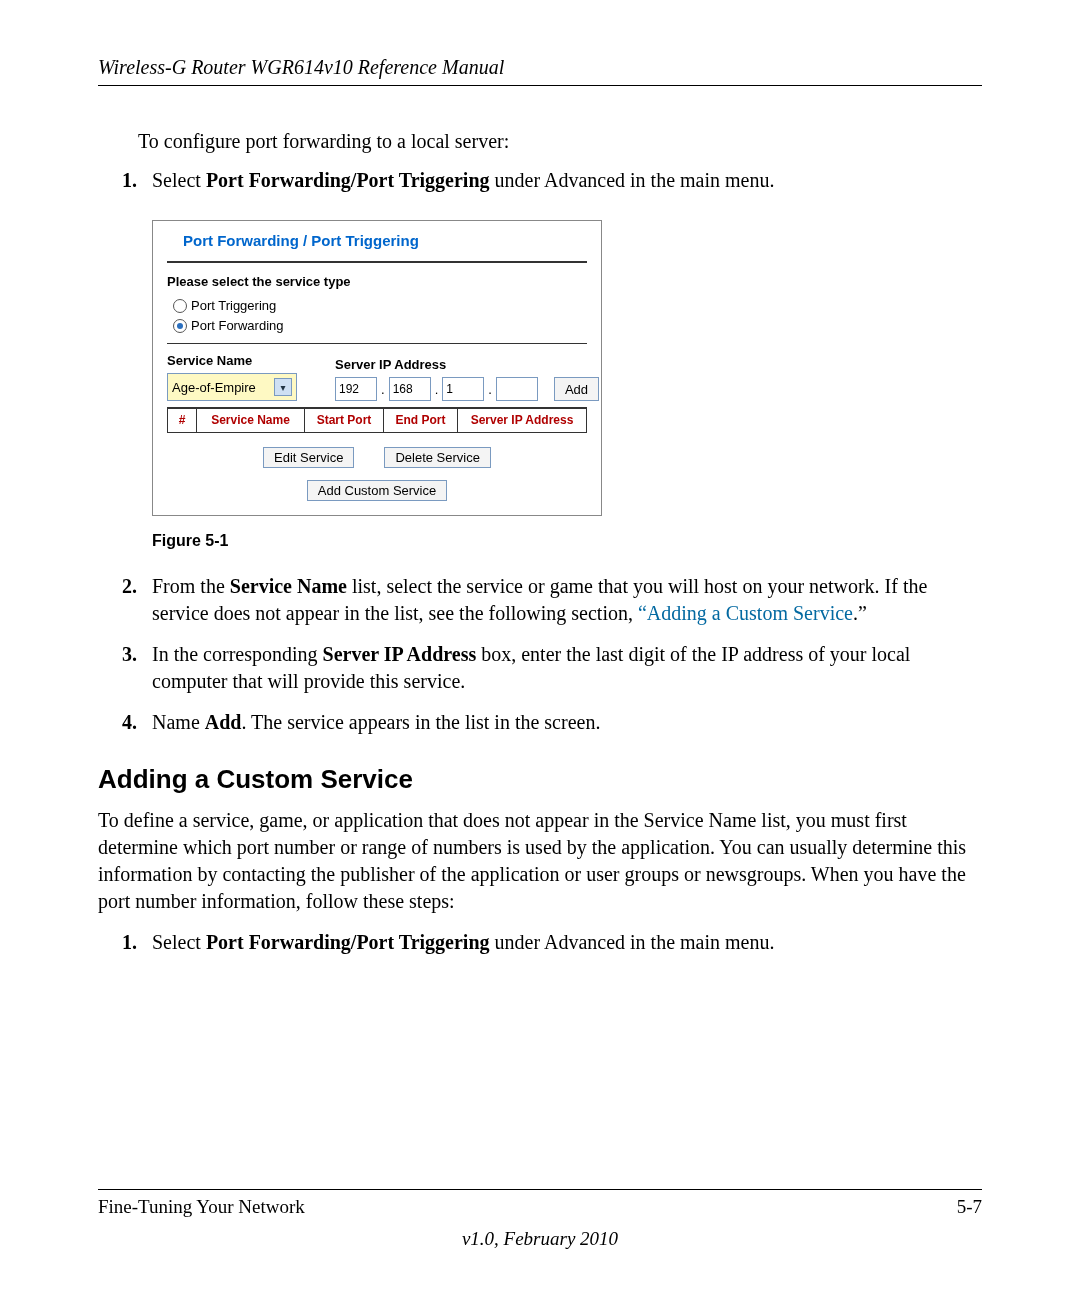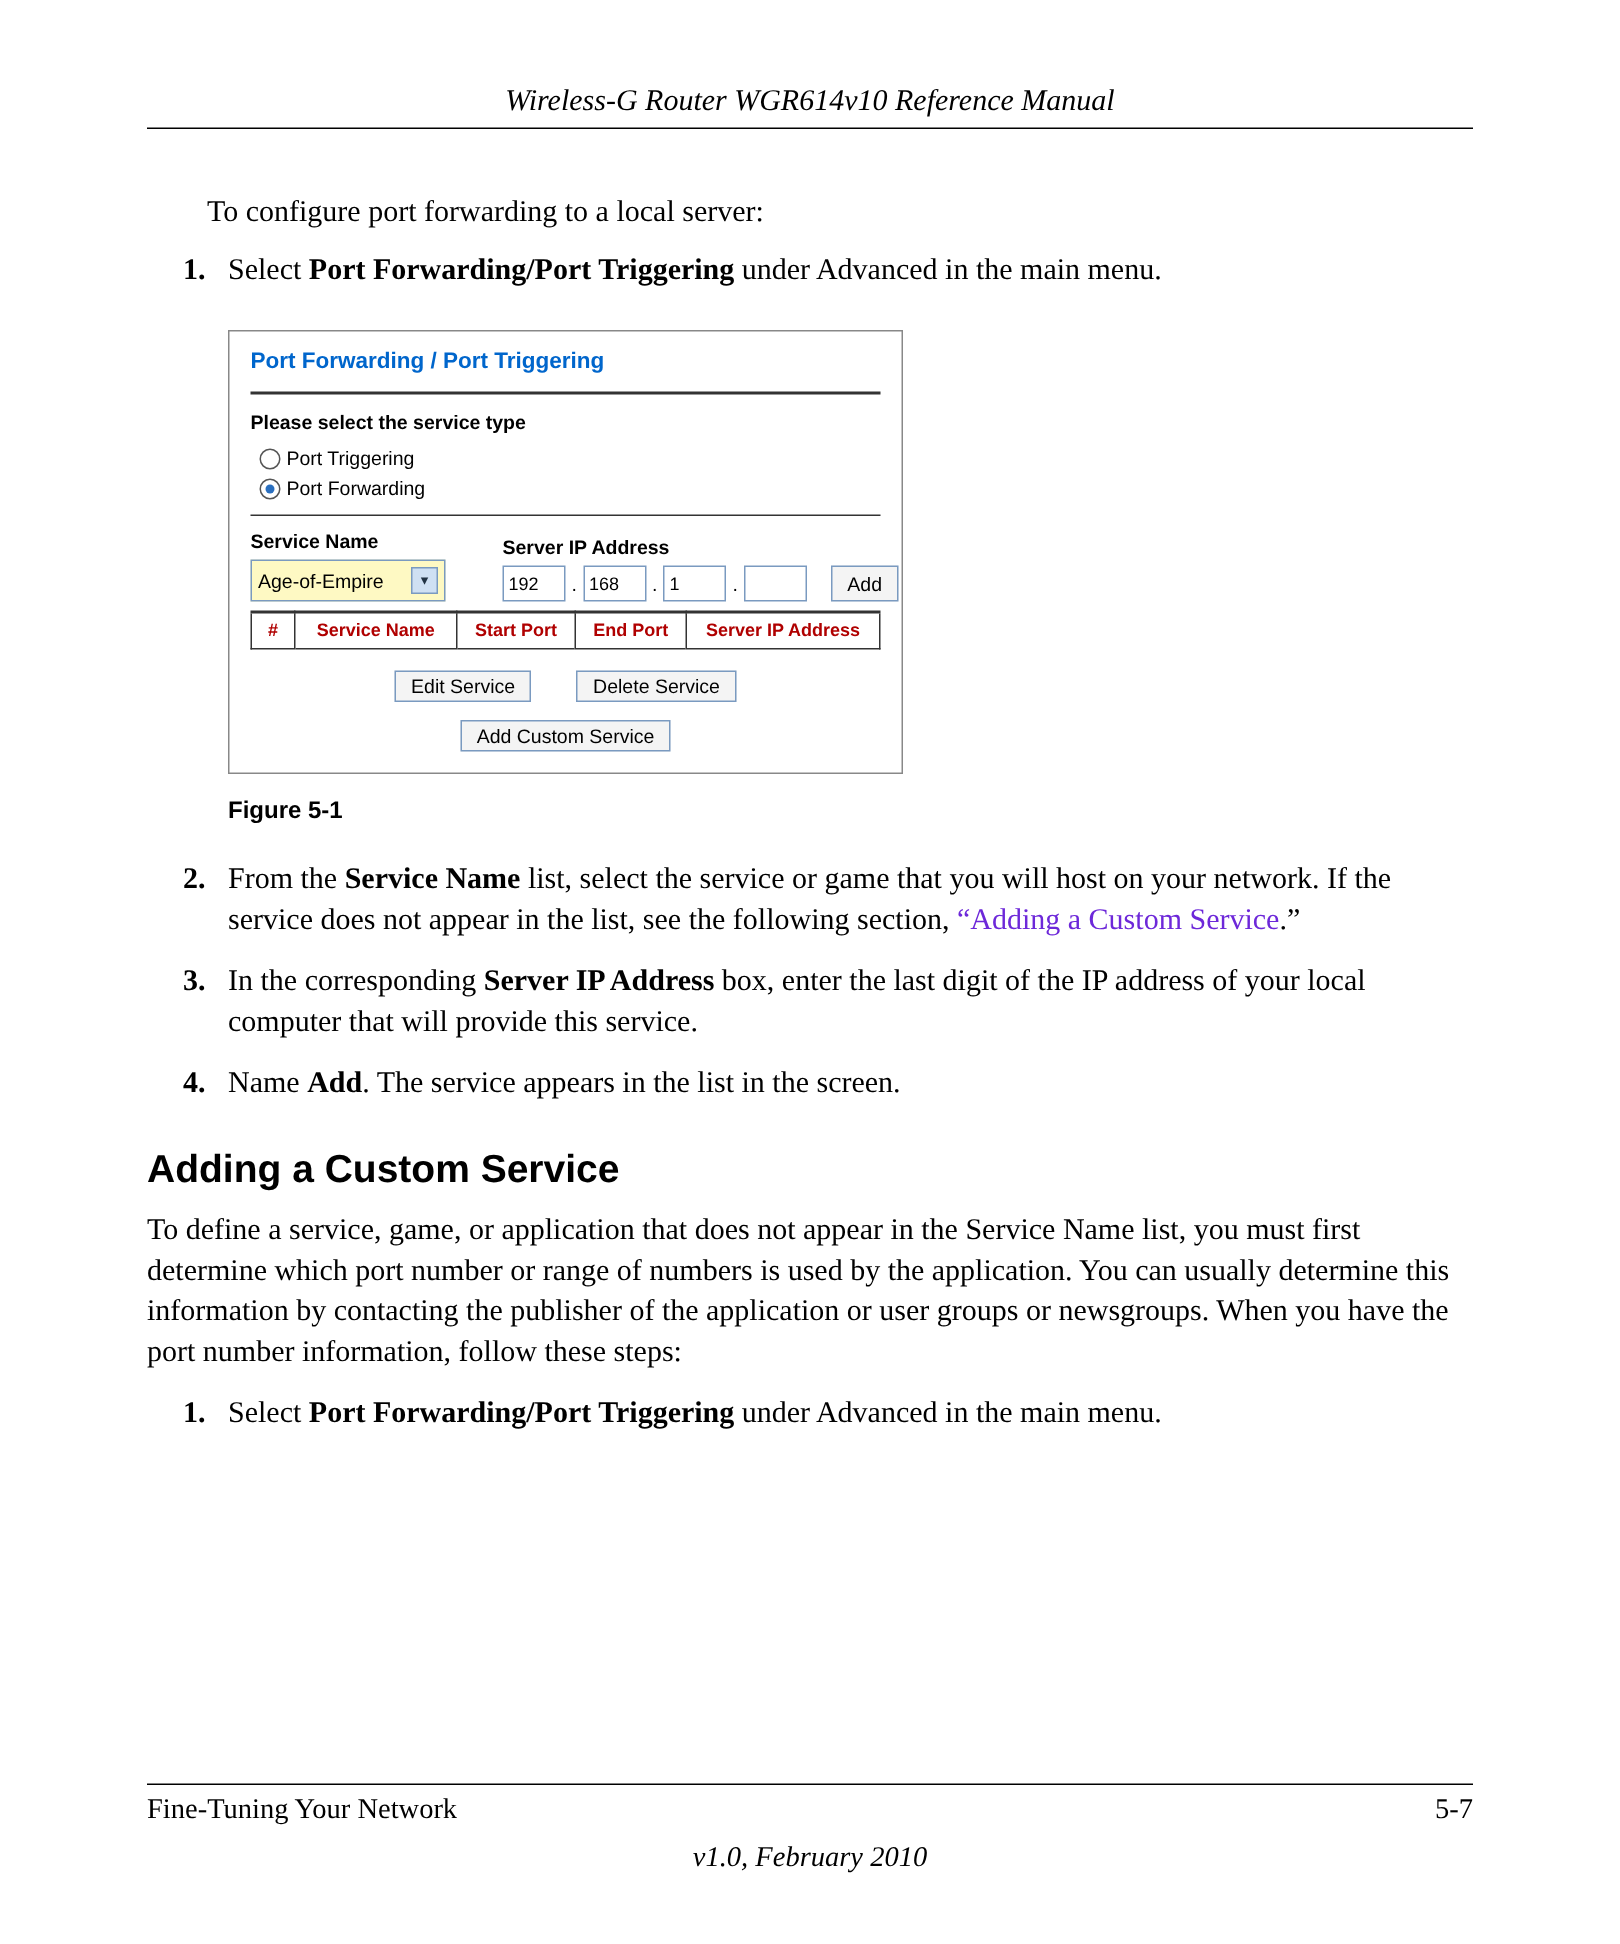--- a/index.html
+++ b/index.html
@@ -11,21 +11,21 @@
   }
   .page {
     width: 1080px;
     height: 1296px;
     box-sizing: border-box;
     padding: 56px 98px 40px 98px;
     position: relative;
   }
   .header-line {
     border-bottom: 1.5px solid #000;
-    text-align: center;
+    text-align: left;
     font-style: italic;
     font-size: 20px;
     padding-bottom: 6px;
     margin-bottom: 44px;
   }
   .intro {
     font-size: 20px;
     margin-bottom: 14px;
     margin-left: 40px;
   }
@@ -33,21 +33,21 @@
     margin: 0 0 0 0;
     padding-left: 48px;
     font-size: 20px;
   }
   ol.steps li {
     margin-bottom: 14px;
     padding-left: 6px;
     line-height: 1.35;
   }
   .bold { font-weight: bold; }
-  .link { color: #6d28d9; }
+  .link { color: #0369a1; }
   .figure-wrap {
     margin: 26px 0 10px 0;
   }
   .figure-caption {
     font-family: Arial, Helvetica, sans-serif;
     font-weight: bold;
     font-size: 16px;
     margin: 14px 0 22px 0;
   }
   
@@ -58,20 +58,21 @@
     font-family: Arial, Helvetica, sans-serif;
     font-size: 13px;
     padding: 10px 14px 14px 14px;
     box-sizing: border-box;
   }
   .panel-title {
     color: #0066cc;
     font-weight: bold;
     font-size: 15px;
     margin-bottom: 10px;
+    margin-left: 16px;
   }
   hr.panel-hr {
     border: none;
     border-top: 2px solid #333;
     margin: 4px 0 10px 0;
   }
   hr.panel-hr-thin {
     border: none;
     border-top: 1.5px solid #333;
     margin: 8px 0 8px 0;

